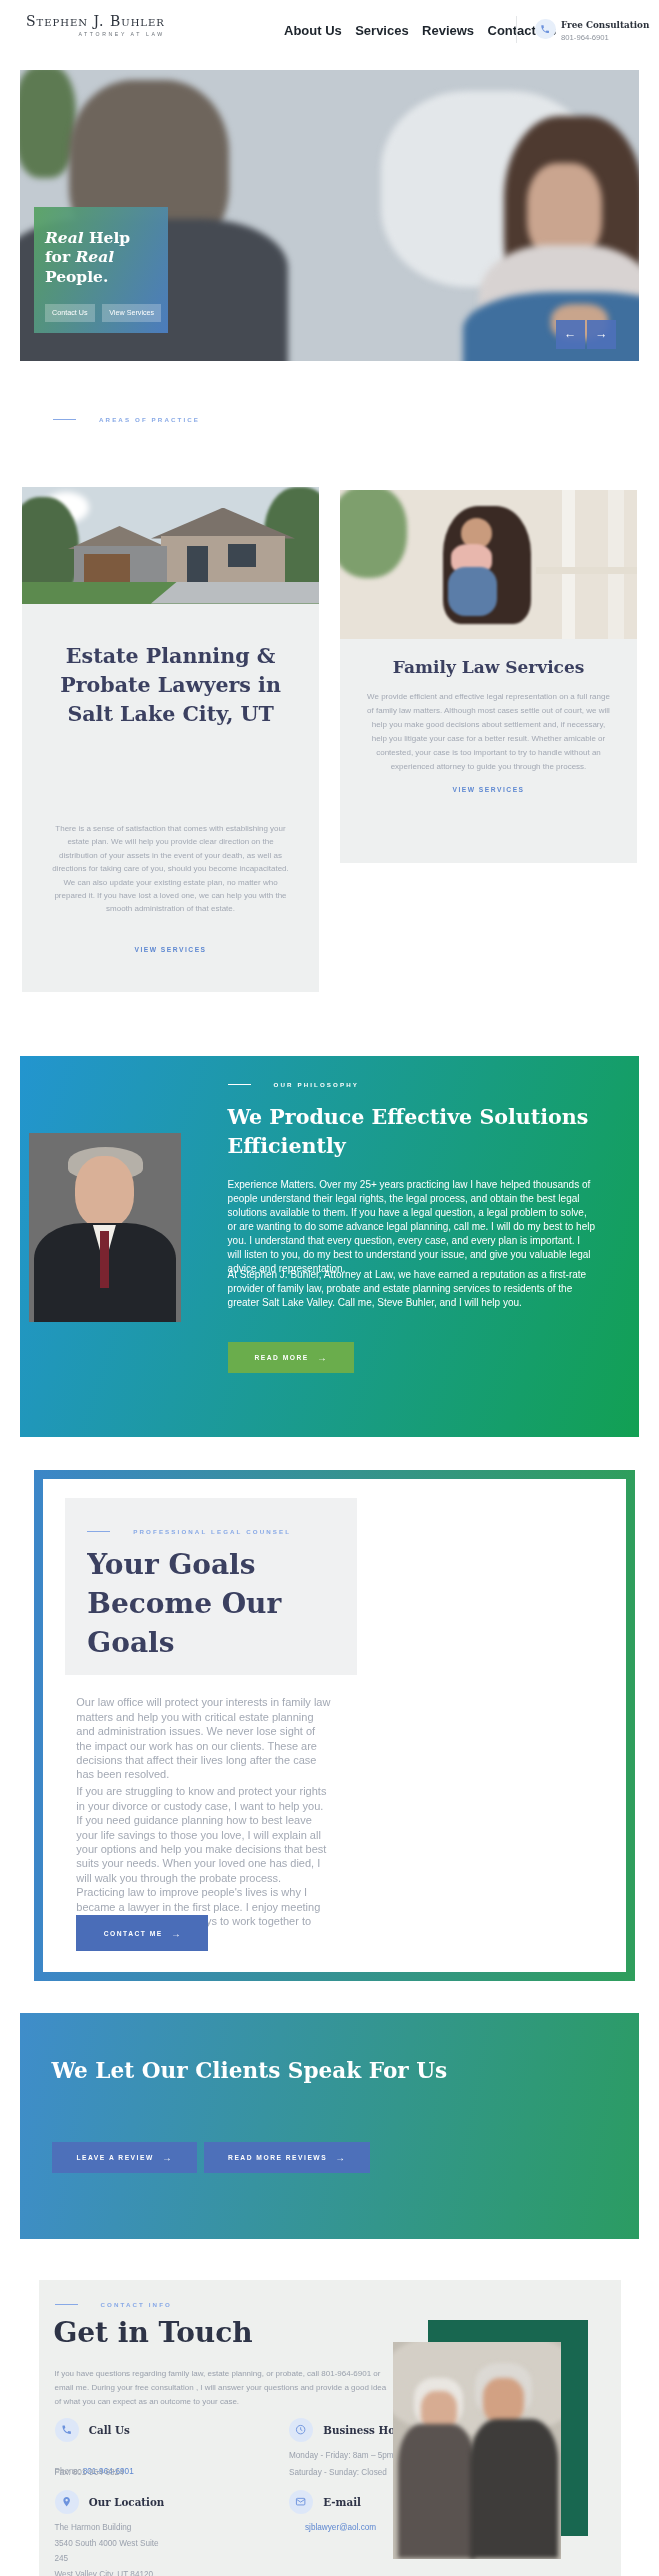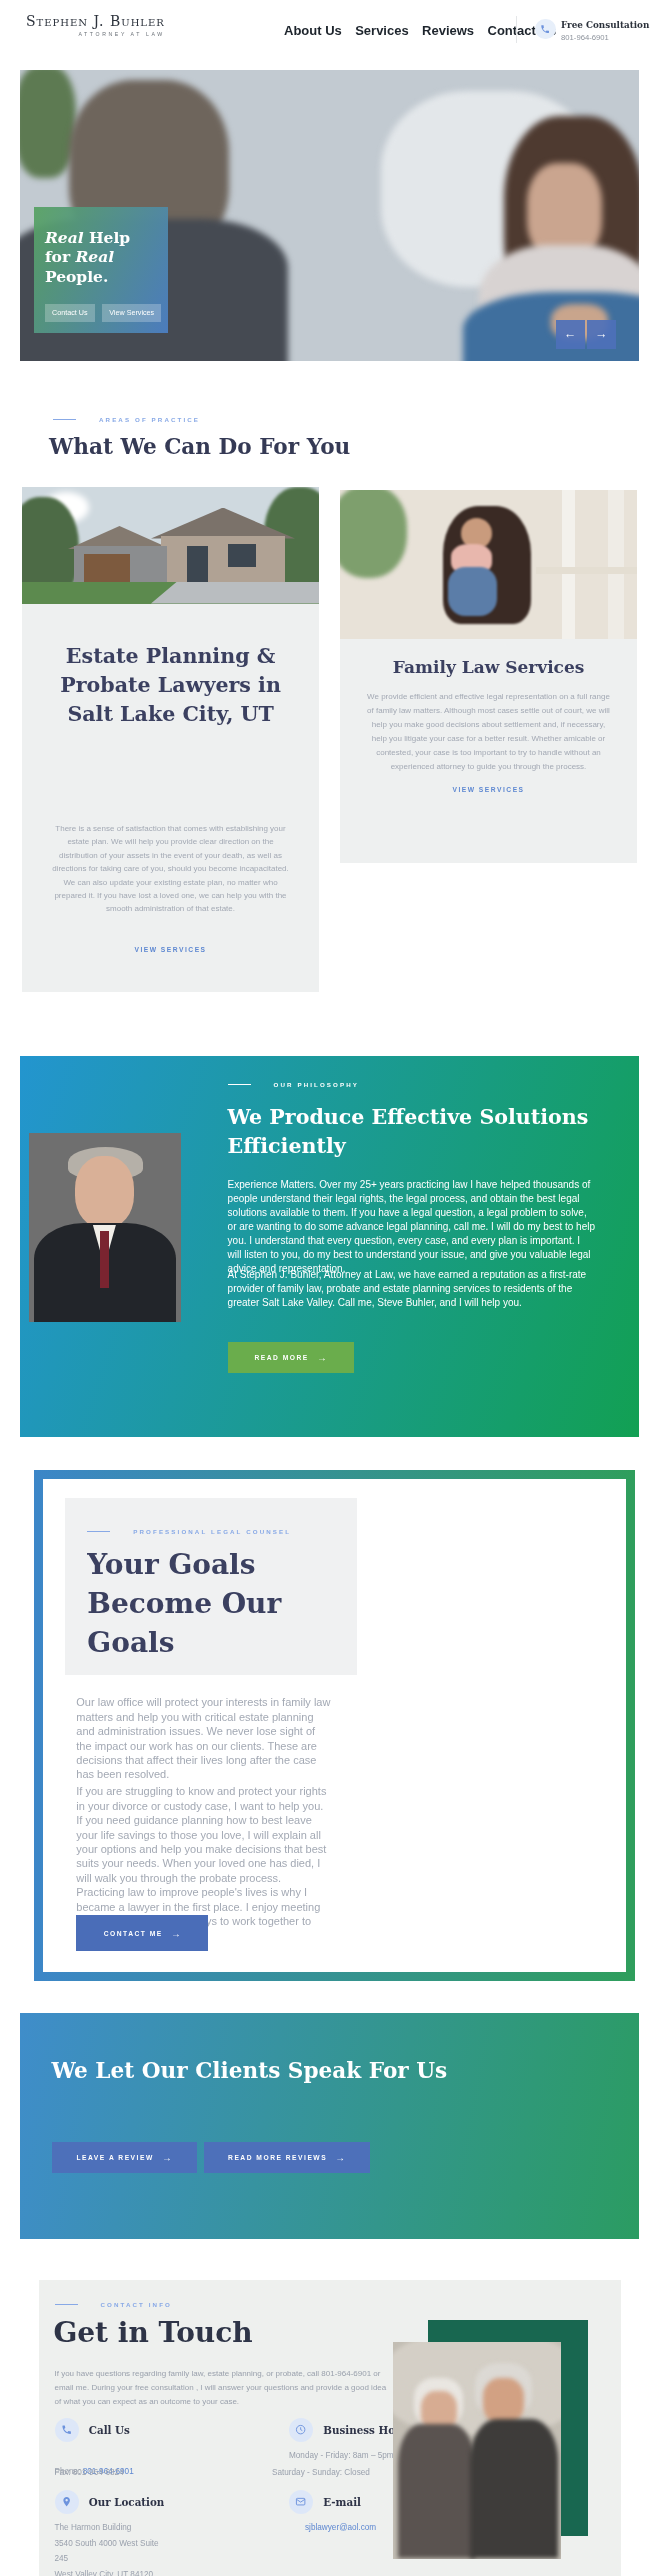--- a/index.html
+++ b/index.html
@@ -148,21 +148,20 @@
     <div class="slider-arrows">
       <div class="slider-arrow">←</div>
       <div class="slider-arrow">→</div>
     </div>
   </div>
 
   <div class="eyebrow sec-eyebrow-practice">
     <span class="line"></span>
     <span>Areas of Practice</span>
   </div>
-  <div class="practice-heading serif">What We Can Do For You</div>
 
   <div class="card" style="left:22px;top:487px;width:297px;height:505px;">
     <div class="card-img" style="height:117px;background:#cfd9df;">
       <div class="abs" style="left:20.6px;top:5.2px;width:46px;height:31px;background:#fff;border-radius:50%;filter:blur(3.1px);"></div>
       <div class="abs" style="left:-15.5px;top:10.3px;width:72px;height:108px;background:#4d6b46;border-radius:45%;filter:blur(1.5px);"></div>
       <div class="abs" style="left:242px;top:0;width:72px;height:103px;background:#4f7048;border-radius:45%;filter:blur(1.5px);"></div>
       <div class="abs" style="left:129px;top:20.6px;width:144px;height:31px;background:#7b726a;clip-path:polygon(0 100%,50% 0,100% 100%);"></div>
       <div class="abs" style="left:46px;top:39px;width:103px;height:23px;background:#847a70;clip-path:polygon(0 100%,50% 0,100% 100%);"></div>
       <div class="abs" style="left:139px;top:49px;width:124px;height:46px;background:#b0a294;"></div>
       <div class="abs" style="left:52px;top:59px;width:93px;height:36px;background:#8b8d8f;"></div>
@@ -267,21 +266,21 @@
     <div class="c-item" style="left:250px;top:138px;">
       <div class="c-icon">
         <svg width="11.3" height="11.3" viewBox="0 0 24 24" fill="none" stroke="#6d93dd" stroke-width="2">
             <circle cx="12" cy="12" r="9"></circle>
             <path d="M12 7v5l3.5 2"></path>
           </svg>
       </div>
       <div class="c-title serif">Business Hours</div>
     </div>
     <div class="c-line" style="left:250px;top:171px;">Monday - Friday: 8am – 5pm</div>
-    <div class="c-line" style="left:233px;top:188px;text-align:center;">Saturday - Sunday: Closed</div>
+    <div class="c-line" style="left:250px;top:188px;text-align:center;">Saturday - Sunday: Closed</div>
 
     <div class="c-item" style="left:15.5px;top:210px;">
       <div class="c-icon">
         <svg width="11.3" height="11.3" viewBox="0 0 24 24">
             <path fill="#6d93dd" d="M12 2C8.1 2 5 5.1 5 9c0 5.2 7 13 7 13s7-7.8 7-13c0-3.9-3.1-7-7-7zm0 9.5c-1.4 0-2.5-1.1-2.5-2.5S10.6 6.5 12 6.5s2.5 1.1 2.5 2.5-1.1 2.5-2.5 2.5z"></path>
           </svg>
       </div>
       <div class="c-title serif">Our Location</div>
     </div>
     <div class="c-line" style="left:15.5px;top:243px;">The Harmon Building</div>

